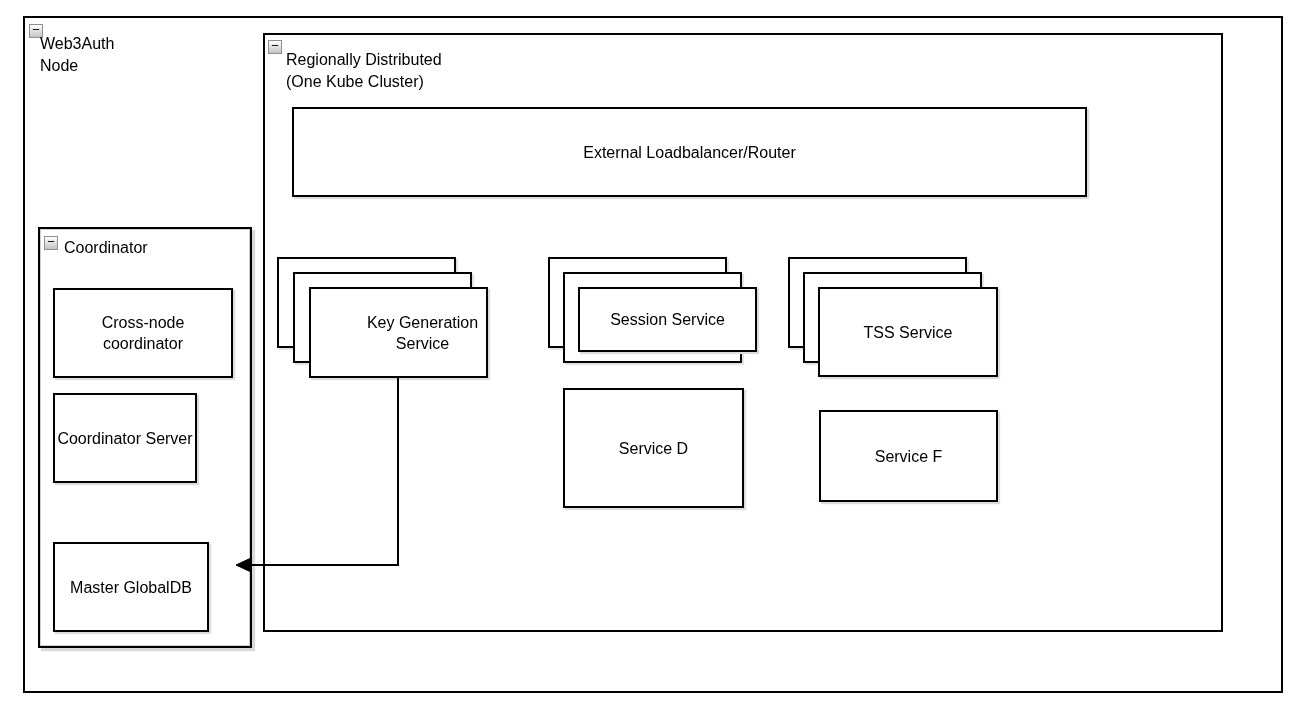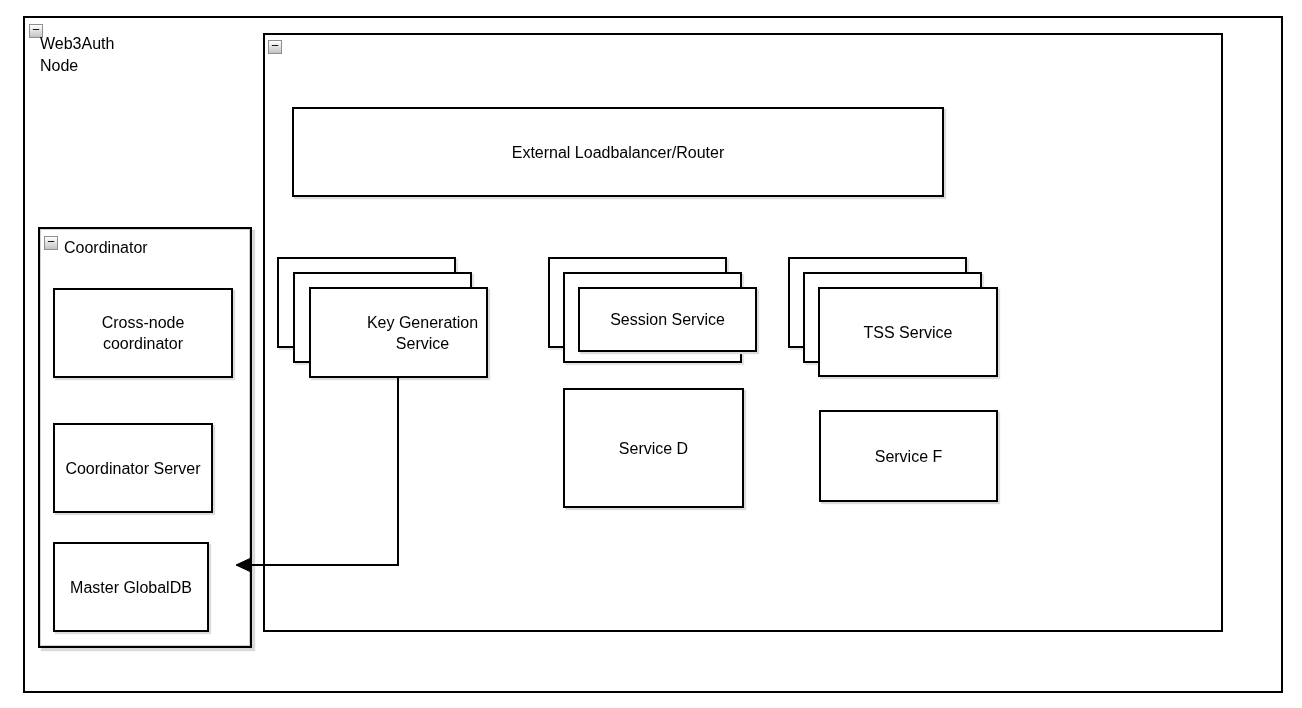--- a/index.html
+++ b/index.html
@@ -42,23 +42,25 @@
   <div class="container" style="left:23px; top:16px; width:1260px; height:677px;"></div>
   <span class="collapse" style="left:29px; top:24px;">−</span>
   <div class="glabel" style="left:40px; top:33px; width:120px;">
     <div>Web3Auth</div>
     <div>Node</div>
   </div>
 
   <div class="container" style="left:263px; top:33px; width:960px; height:599px;"></div>
   <span class="collapse" style="left:268px; top:40px;">−</span>
   <div class="glabel" style="left:286px; top:49px; width:182px;">
+    <div>Regionally Distributed</div>
+    <div>(One Kube Cluster)</div>
   </div>
 
-  <div class="box" style="left:292px; top:107px; width:652px; height:90px;">
+  <div class="box" style="left:292px; top:107px; width:795px; height:90px;">
     <div>External Loadbalancer/Router</div>
   </div>
 
   <div class="sheet" style="left:277px; top:257px; width:179px; height:91px;"></div>
   <div class="sheet" style="left:293px; top:272px; width:179px; height:91px;"></div>
   <div class="box" style="left:309px; top:287px; width:179px; height:91px;padding-left:48px;">
     <div>Key Generation</div>
     <div>Service</div>
   </div>
 
@@ -83,21 +85,21 @@
 
   <div class="container sel" style="left:38px; top:227px; width:214px; height:421px;"></div>
   <span class="collapse" style="left:44px; top:236px;">−</span>
   <div class="glabel" style="left:64px; top:237px; text-align:left;">Coordinator</div>
 
   <div class="box" style="left:53px; top:288px; width:180px; height:90px;">
     <div>Cross-node</div>
     <div>coordinator</div>
   </div>
 
-  <div class="box" style="left:53px; top:393px; width:160px; height:90px;margin-top:30px;">
+  <div class="box" style="left:53px; top:393px; width:144px; height:90px;">
     <div>Coordinator Server</div>
   </div>
 
   <div class="box" style="left:53px; top:542px; width:156px; height:90px;">
     <div>Master GlobalDB</div>
   </div>
 
   <svg class="edge-layer" width="1302" height="708" viewBox="0 0 1302 708">
     <path d="M398,378 L398,565 L250,565" fill="none" stroke="#000000" stroke-width="2"></path>
     <path d="M236,565 L251,558 L251,572 Z" fill="#000000" stroke="#000000"></path>

